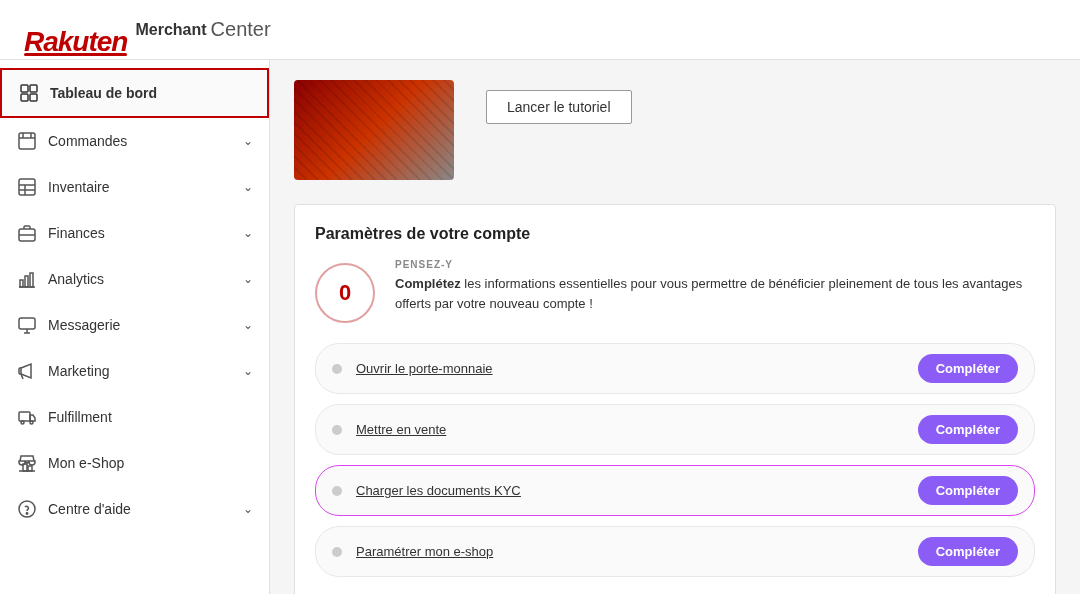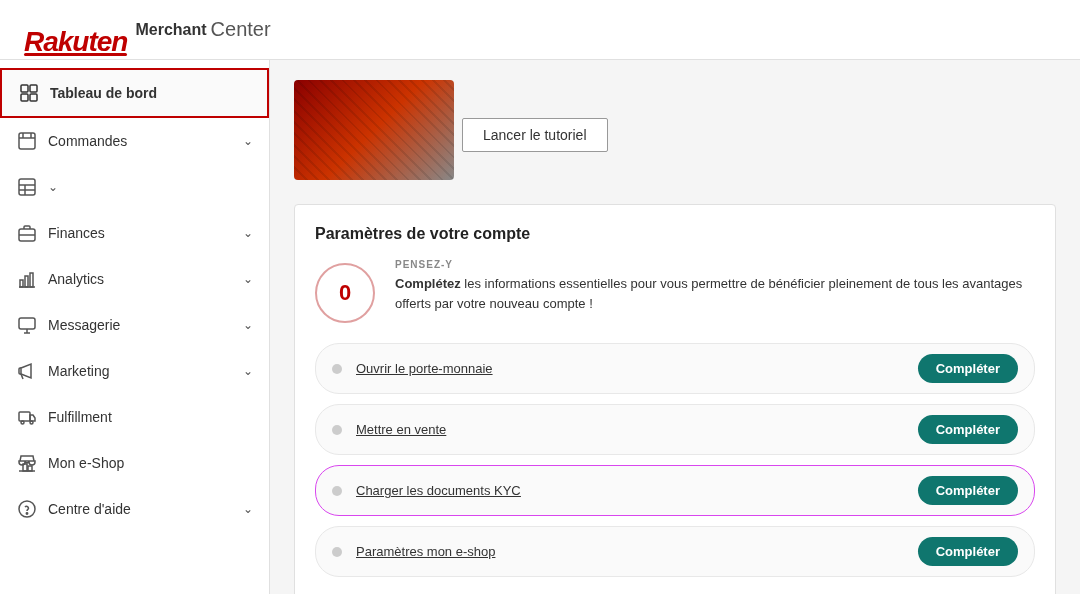--- a/index.html
+++ b/index.html
@@ -111,22 +111,22 @@
     .content {
       flex: 1;
       padding: 20px 24px;
       overflow-y: auto;
       background: #f5f5f5;
     }
 
     
     .tutorial-section {
       display: flex;
-      align-items: center;
-      gap: 8px;
+      align-items: flex-start;
+      gap: 32px;
       margin-bottom: 24px;
     }
     .tutorial-image {
       width: 160px;
       height: 100px;
       background: linear-gradient(135deg, #8b0000 0%, #cc2200 40%, #999 100%);
       border-radius: 4px;
       display: flex;
       align-items: center;
       justify-content: center;
@@ -242,21 +242,21 @@
     .task-label {
       flex: 1;
       font-size: 13px;
       color: #333;
       text-decoration: underline;
     }
     .task-label .underline {
       text-decoration: underline;
     }
     .task-complete-btn {
-      background: #0f766e;
+      background: #8b5cf6;
       color: #fff;
       border: none;
       border-radius: 20px;
       padding: 7px 18px;
       font-size: 13px;
       font-weight: 600;
       cursor: pointer;
       white-space: nowrap;
     }
 
@@ -312,20 +312,21 @@
 
     <div class="sidebar-item">
       <span class="item-icon">
         <svg width="18" height="18" viewBox="0 0 18 18" fill="none" stroke="#555" stroke-width="1.5">
           <rect x="1" y="1" width="16" height="16" rx="2"></rect>
           <line x1="1" y1="7" x2="17" y2="7"></line>
           <line x1="1" y1="12" x2="17" y2="12"></line>
           <line x1="7" y1="7" x2="7" y2="17"></line>
         </svg>
       </span>
+      <span class="item-label">Inventaire</span>
       <span class="chevron">⌄</span>
     </div>
 
     <div class="sidebar-item">
       <span class="item-icon">
         <svg width="18" height="18" viewBox="0 0 18 18" fill="none" stroke="#555" stroke-width="1.5">
           <rect x="1" y="5" width="16" height="12" rx="2"></rect>
           <path d="M6 5V3a1 1 0 011-1h4a1 1 0 011 1v2"></path>
           <line x1="1" y1="11" x2="17" y2="11"></line>
         </svg>
@@ -463,21 +464,21 @@
         <div class="task-item highlighted">
           <div class="task-dot"></div>
           <span class="task-label">
             <span>Charger </span><span class="underline">les documents KYC</span>
           </span>
           <button class="task-complete-btn">Compléter</button>
         </div>
 
         <div class="task-item">
           <div class="task-dot"></div>
-          <span class="task-label">Paramètres mon e-shop</span>
+          <span class="task-label">Paramétrer mon e-shop</span>
           <button class="task-complete-btn">Compléter</button>
         </div>
 
       </div>
     </div>
 
   </div>
 </div>
 
 </body></html>

